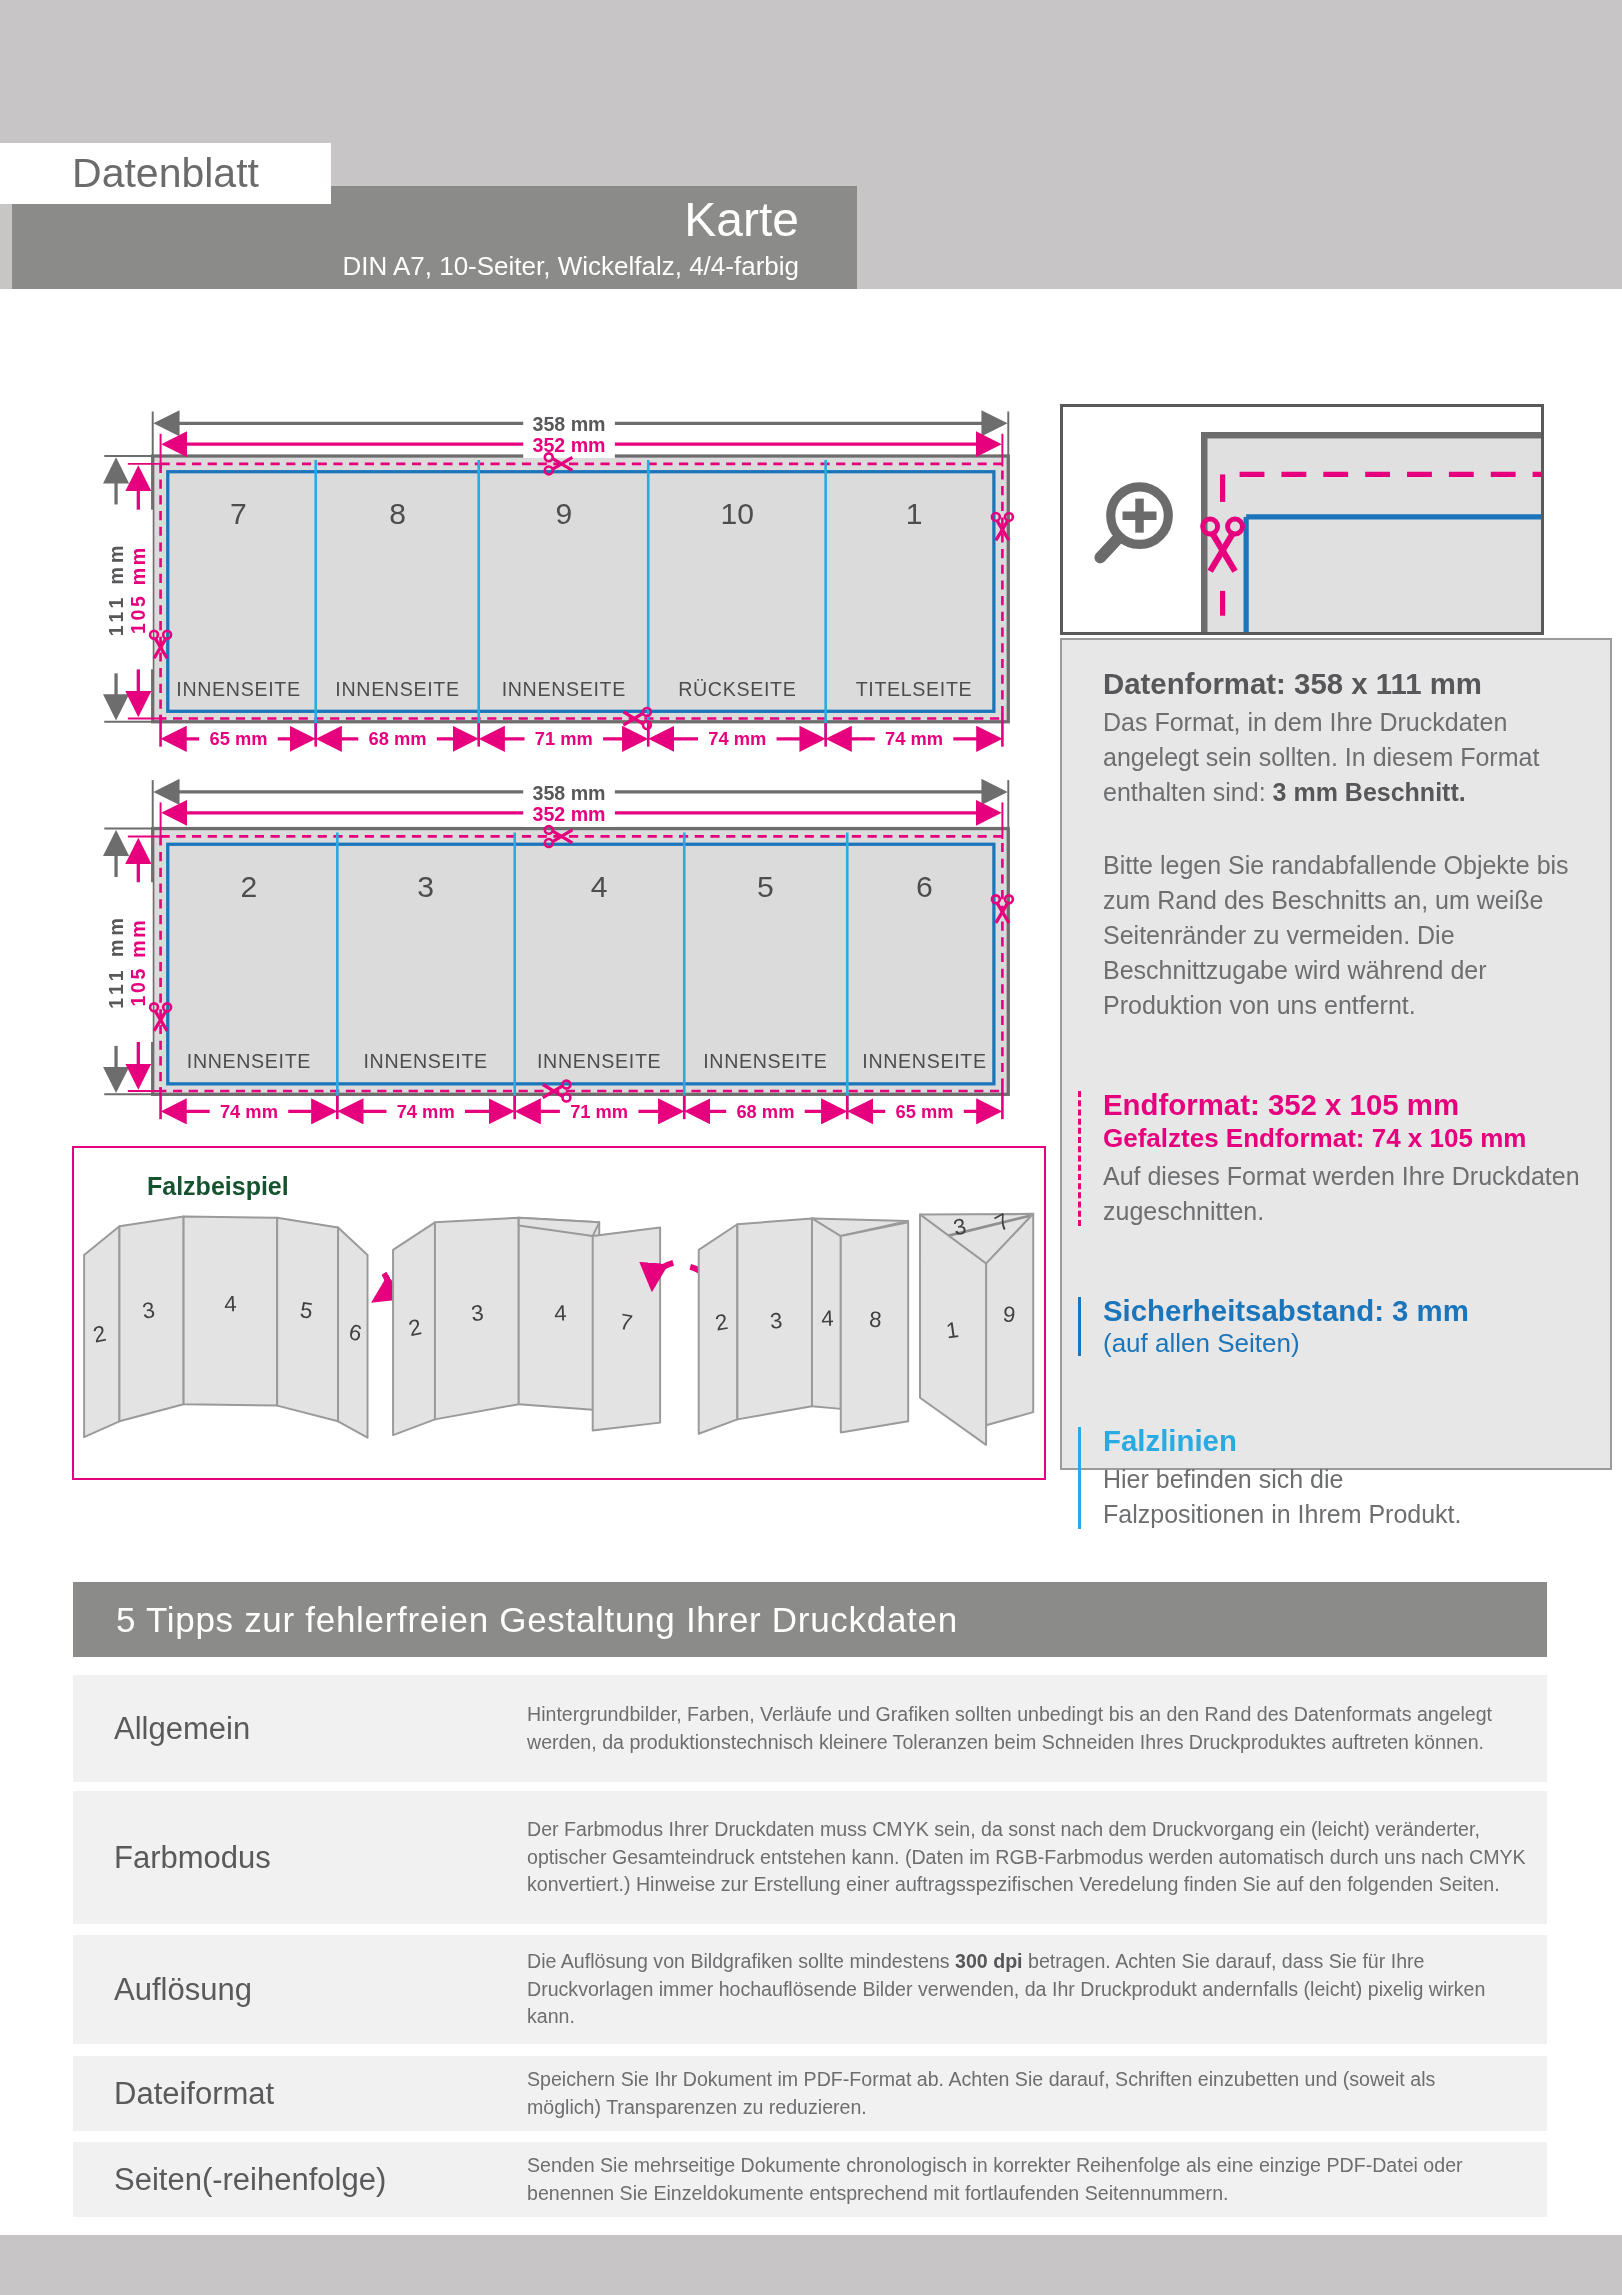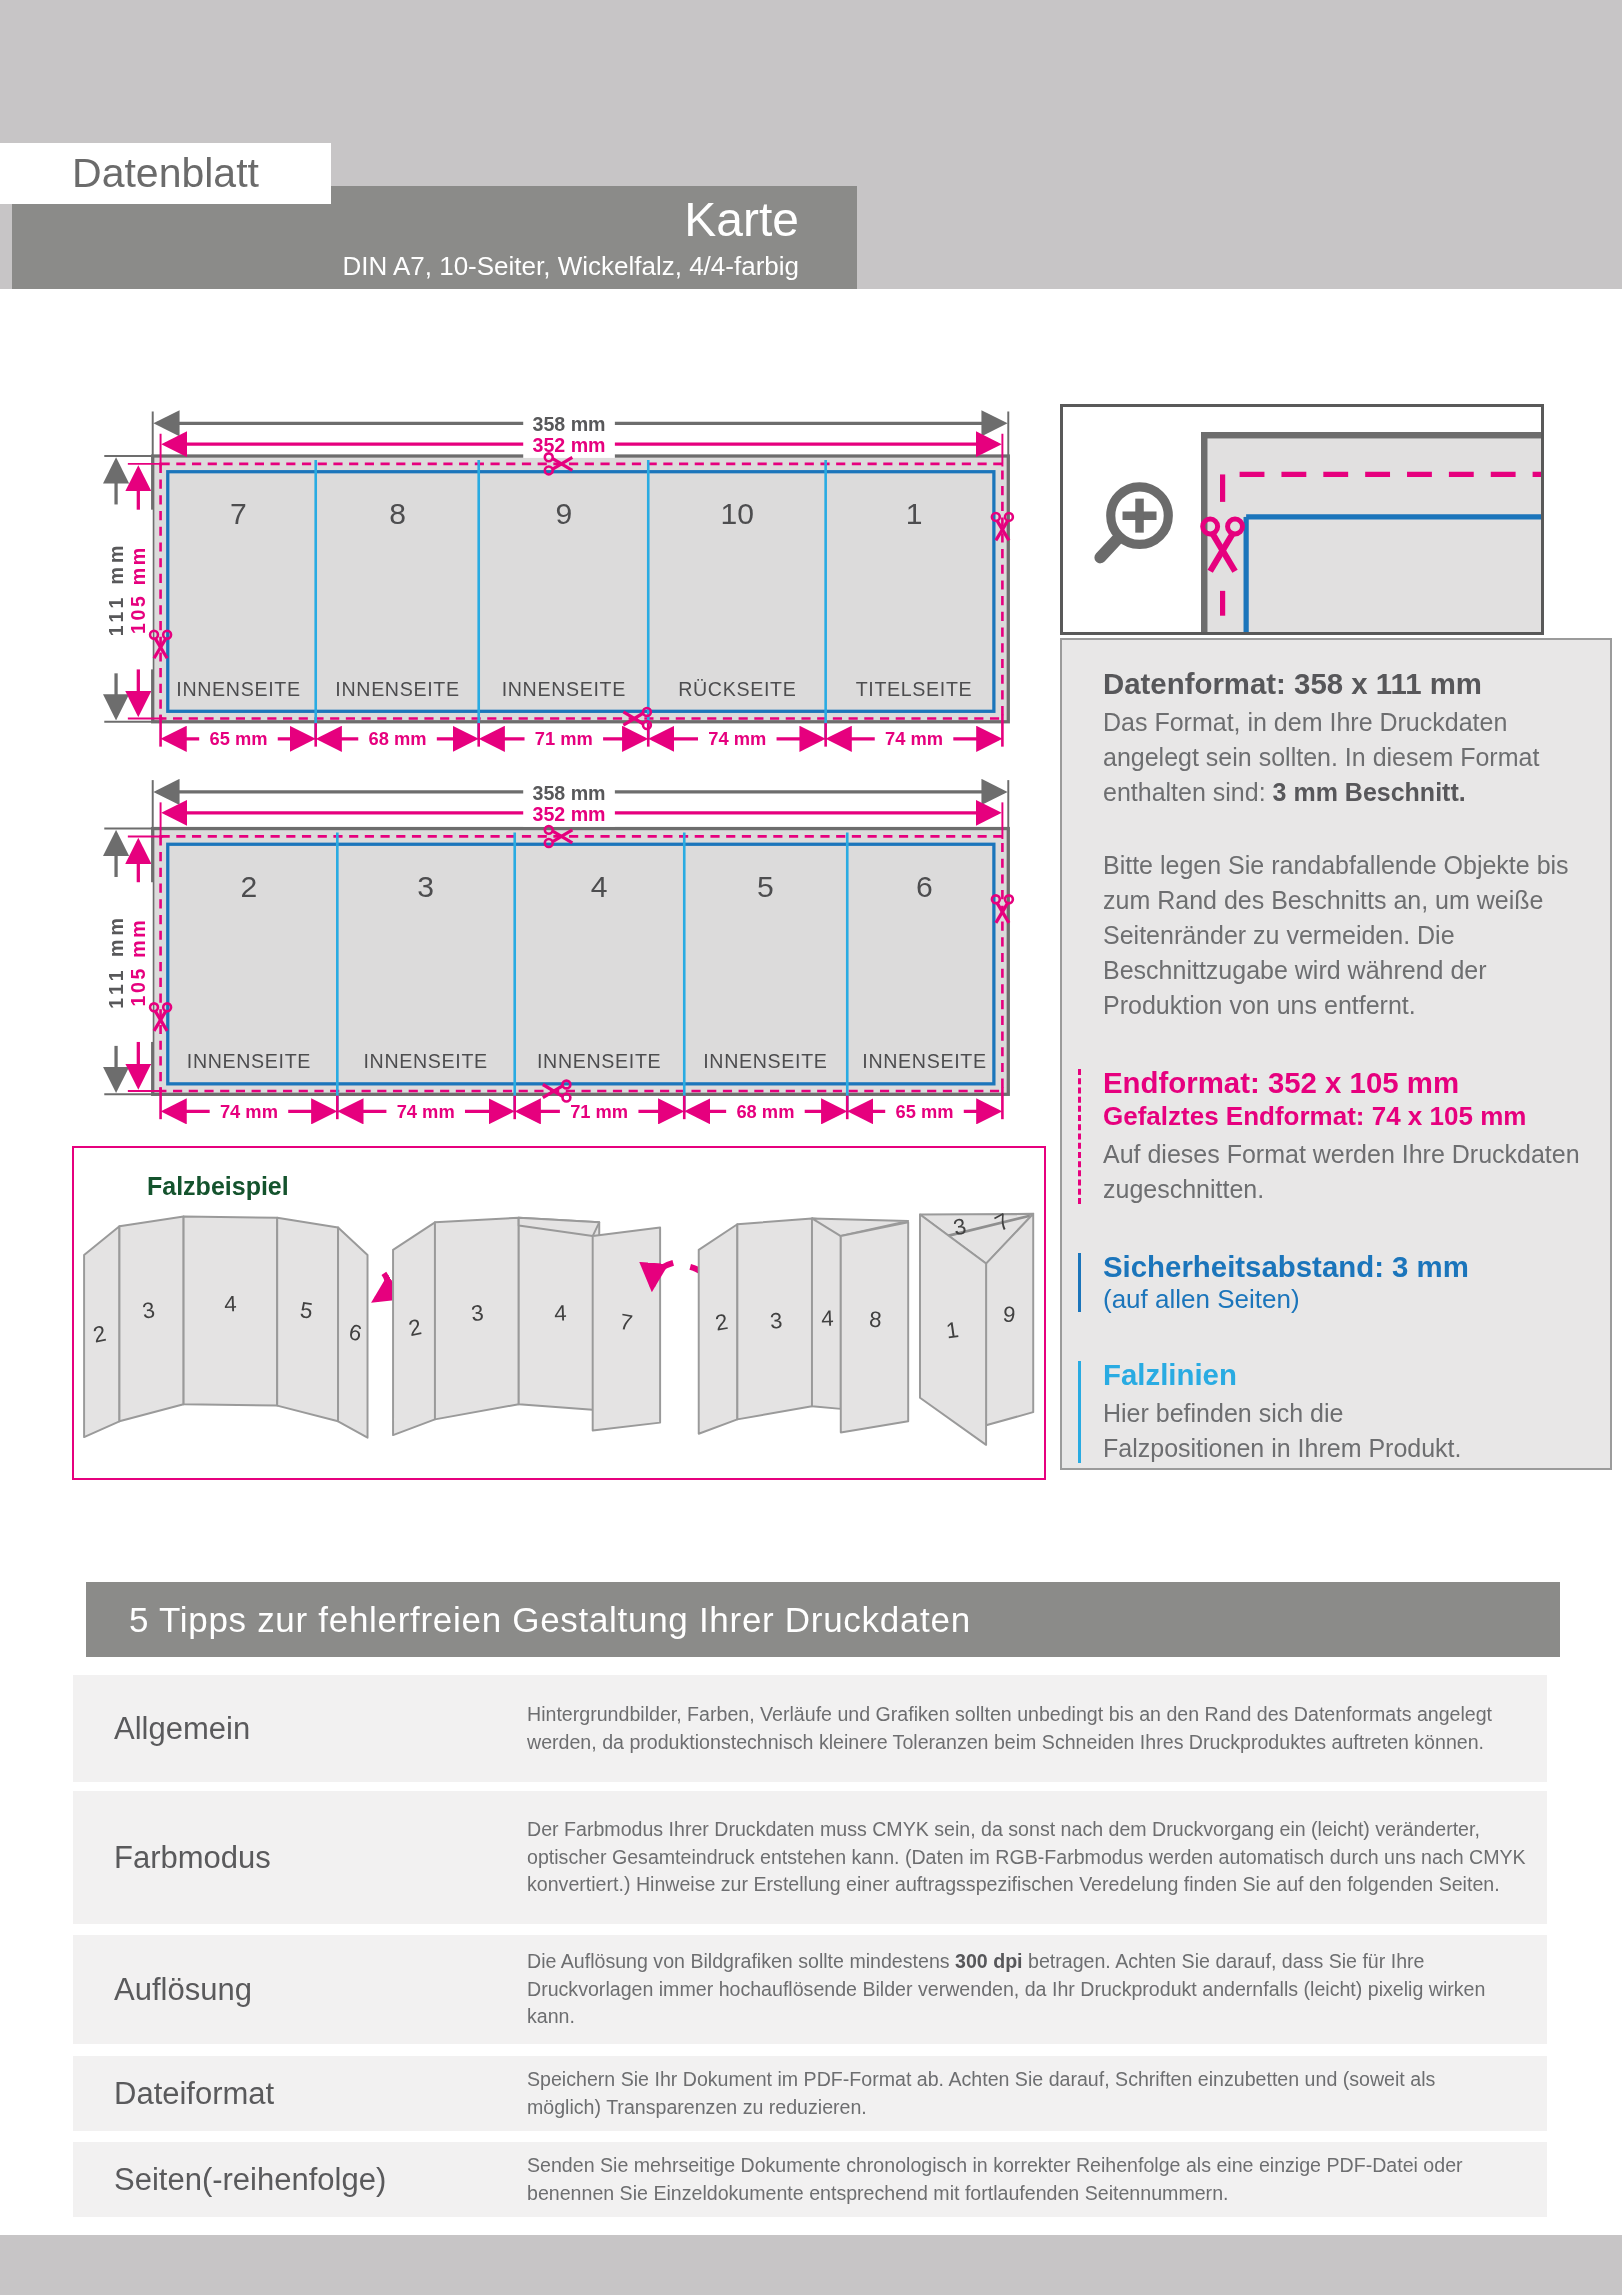--- a/index.html
+++ b/index.html
@@ -22,38 +22,38 @@
   .falz-box{left:72px;top:1146px;width:974px;height:334px;background:#ffffff;
             border:2.6px solid #e6007e;box-sizing:border-box;}
   .falz-title{position:absolute;left:73px;top:23.6px;color:#14532d;font-size:25px;font-weight:bold;}
 
   
   .side-top{left:1060px;top:404px;width:484px;height:231px;background:#ffffff;
             border:3.3px solid #595959;box-sizing:border-box;overflow:hidden;}
   .side-info{left:1060px;top:638px;width:552px;height:832px;background:#e8e7e7;
              border:2px solid #9b9b9b;box-sizing:border-box;padding:26px 26px 19.6px 0;}
   .side-sec{position:relative;padding-left:41px;}
-  .side-sec + .side-sec{margin-top:42px;}
+  .side-sec + .side-sec{margin-top:64px;}
   .side-sec .accent-line{position:absolute;left:16.4px;top:3.9px;bottom:2.6px;width:0;}
   .line-pink-dashed{border-left:3.9px dashed #e6007e;}
   .line-blue{border-left:3.9px solid #1b75bb;}
   .line-cyan{border-left:3.9px solid #29abe2;}
   .side-h{font-size:29.4px;font-weight:bold;color:#57575a;line-height:35px;}
   .side-h.pink{color:#e6007e;}
   .side-h2.pink{color:#e6007e;font-size:26px;font-weight:bold;line-height:33px;}
   .side-h.blue{color:#1b75bb;}
   .side-h2.blue{color:#1b75bb;font-size:26px;font-weight:400;line-height:31px;}
   .side-h.cyan{color:#29abe2;}
   .side-p{font-size:25px;line-height:35px;color:#6d6e70;margin-top:3.9px;}
   .side-p b{color:#57575a;}
   .side-gap{height:34px;}
 
   
   .tips-bar{left:73px;top:1582px;width:1474px;height:75px;background:#8b8b89;
-            display:flex;align-items:center;margin-left:13px;}
+            display:flex;align-items:center;}
   .tips-bar span{color:#ffffff;font-size:35px;padding-left:43px;letter-spacing:0.7px;}
   .tips-row{left:73px;width:1474px;background:#f2f1f1;display:flex;align-items:center;}
   .tips-label{width:454px;box-sizing:border-box;padding-left:41px;flex:none;
               font-size:31px;color:#5a5a5c;}
   .tips-text{font-size:19.6px;line-height:27.5px;color:#6d6e70;max-width:968px;}
   .tips-text b{color:#57575a;}
 
   .band-bottom{left:0;top:2235px;width:1623px;height:61px;background:#c7c5c6;}
 
   

